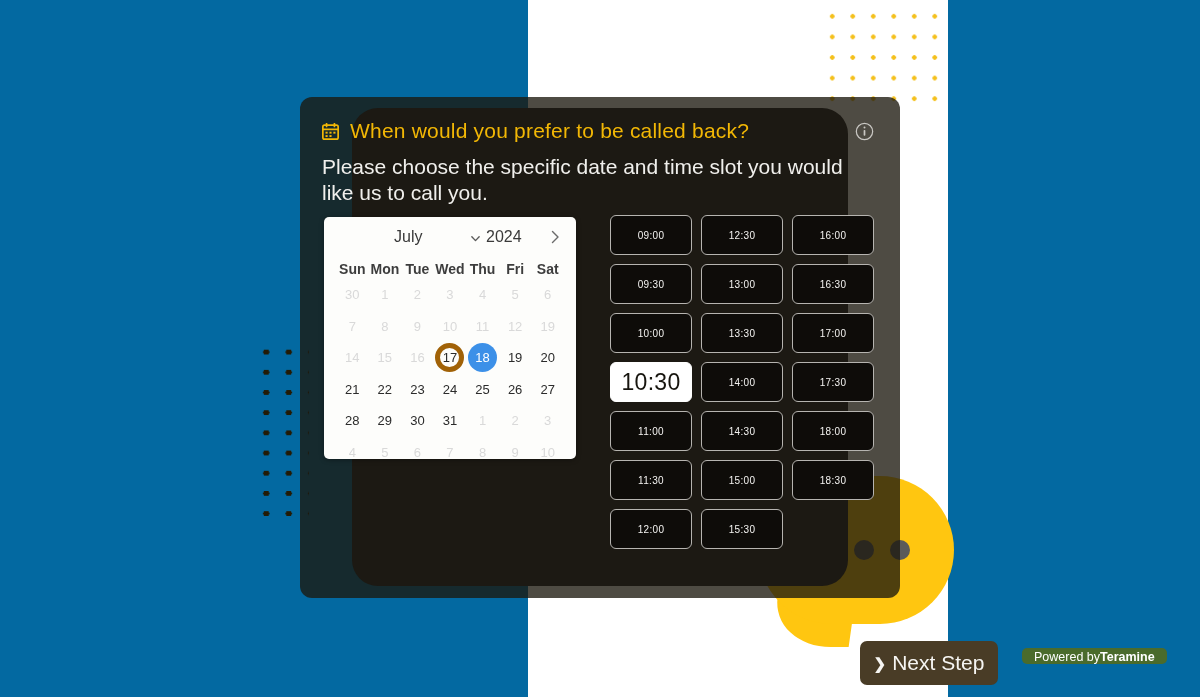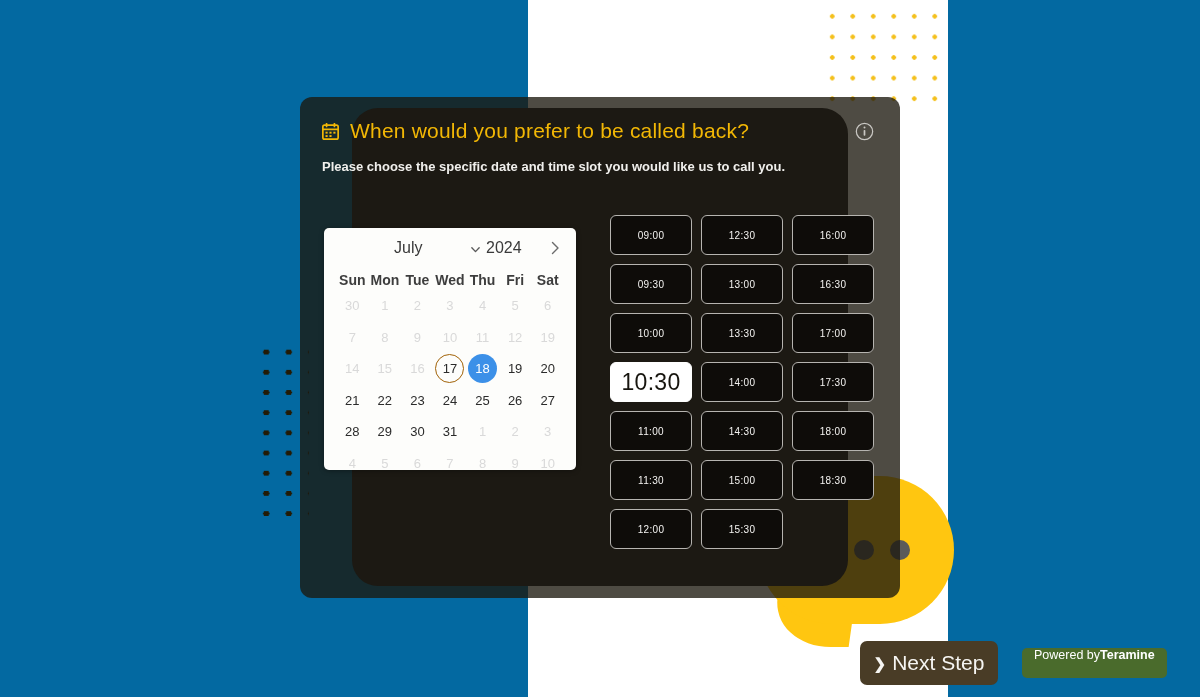--- a/index.html
+++ b/index.html
@@ -93,26 +93,26 @@
   .modal-title {
     font-size: 21px; color: #F2B705; font-weight: 400; white-space: nowrap;
     letter-spacing: 0.2px;
   }
   .info-icon {
     position: absolute; right: 26px; top: 25px;
     width: 19px; height: 19px; cursor: pointer;
   }
   .modal-sub {
     position: absolute; left: 22px; top: 57px; width: 540px;
-    font-size: 13px; line-height: 26px; color: #F0EFEC; font-weight: 700;
+    font-size: 21px; line-height: 26px; color: #F0EFEC; font-weight: 400;
   }
 
   
   .calendar {
-    position: absolute; left: 24px; top: 131px;
+    position: absolute; left: 24px; top: 120px;
     width: 252px; height: 242px;
     background: #FDFDFB;
     border-radius: 5px;
     box-shadow: 0 1px 5px rgba(0,0,0,0.35);
     padding: 10px 12px 8px 12px;
   }
   .cal-header {
     position: relative; height: 26px; display: flex; align-items: center;
   }
   .cal-month {
@@ -144,21 +144,21 @@
   }
   .cal-cell {
     display: flex; align-items: center; justify-content: center;
     font-size: 13px; color: #2B2B2B; cursor: pointer; position: relative;
   }
   .cal-cell.muted { color: #D9D9D9; }
   .cal-cell .pill {
     width: 29px; height: 29px; border-radius: 50%;
     display: flex; align-items: center; justify-content: center;
   }
-  .cal-cell.today .pill { border: 1px solid #a16207; }
+  .cal-cell.today .pill { border: 5px solid #a16207; }
   .cal-cell.selected .pill { background: #3C90E8; color: #FFFFFF; }
 
   
   .slots {
     position: absolute; left: 310px; top: 118px;
     width: 276px;
     display: grid;
     grid-template-columns: repeat(3, 82px);
     grid-auto-rows: 40px;
     column-gap: 9px; row-gap: 9px;
@@ -185,23 +185,23 @@
     position: absolute; left: 860px; top: 641px;
     width: 138px; height: 44px;
     background: #493C26; border: none; border-radius: 7px;
     color: #F6F5F2; font-size: 21px; font-family: "Liberation Sans", sans-serif;
     display: flex; align-items: center; justify-content: center; gap: 6px;
     cursor: pointer;
   }
   .next-step .chev { font-size: 15px; font-weight: 700; line-height: 1; }
   .powered {
     position: absolute; left: 1022px; top: 648px;
-    height: 30px; padding: 0 12px;
+    height: 16px; padding: 0 12px;
     background: #4A6B2C; border-radius: 5px;
-    display: flex; align-items: flex-start; justify-content: center;
+    display: flex; align-items: flex-end; justify-content: center;
     color: #FFFFFF; font-size: 12.5px; cursor: pointer;
   }
   .powered b { font-weight: 700; }
 </style>
 </head>
 <body>
 
 <div id="page">
 
   <div class="band-white"></div>

